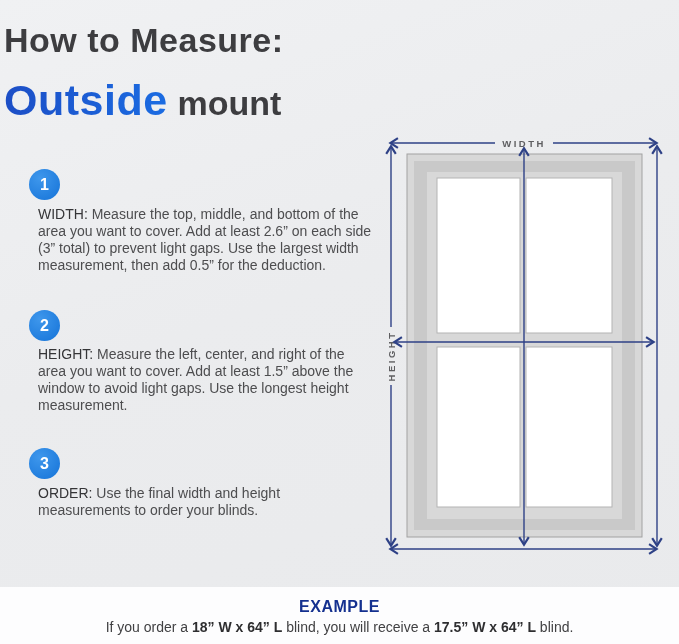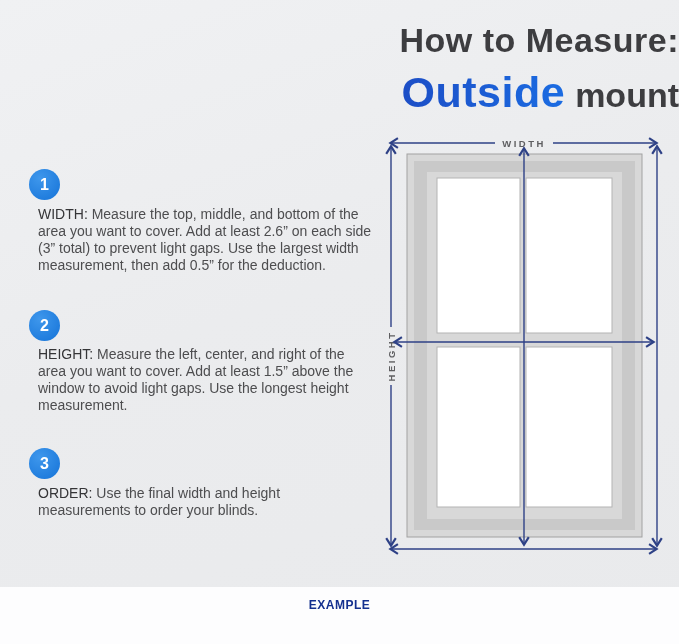--- a/index.html
+++ b/index.html
@@ -9,31 +9,31 @@
     position: relative;
     width: 679px;
     height: 644px;
     background: linear-gradient(160deg, #f0f1f3 0%, #ebecee 45%, #e9eaec 100%);
     overflow: hidden;
   }
 
   
   .title-block {
     position: absolute;
-    top: 22px; left: 12px; right: 0;
-    text-align: right;
+    top: 22px; left: 4px; right: 0;
+    text-align: left;
     line-height: 1.1;
   }
   .title-line1 {
     font-size: 34px;
     font-weight: 700;
     color: #3d3d40;
     letter-spacing: 0.5px;
   }
-  .title-line2 { margin-top: 10px; }
+  .title-line2 { margin-top: 18px; }
   .title-highlight {
     font-size: 43px;
     font-weight: 800;
     letter-spacing: 0.5px;
     background: linear-gradient(90deg, #1c4ec6 0%, #1b6ce2 100%);
     -webkit-background-clip: text;
     background-clip: text;
     color: transparent;
   }
   .title-suffix {
@@ -92,21 +92,21 @@
   
   .footer {
     position: absolute;
     left: 0; top: 587px;
     width: 679px; height: 57px;
     background: #fdfdfe;
     text-align: center;
   }
   .example-heading {
     margin-top: 11px;
-    font-size: 12px;
+    font-size: 16px;
     font-weight: 800;
     letter-spacing: 0.5px;
     color: #14308f;
   }
   .example-sentence {
     margin-top: 3px;
     font-size: 14px;
     color: #414143;
   }
   .example-bold { font-weight: 700; color: #2e2e30; }
@@ -166,15 +166,18 @@
 
     <line class="arrow-line" x1="274" y1="12" x2="274" y2="410" marker-start="url(#ah)" marker-end="url(#ah)"></line>
 
     <line class="arrow-line" x1="141" y1="14" x2="141" y2="409" marker-start="url(#ah)" marker-end="url(#ah)"></line>
 
     <line class="arrow-line" x1="12" y1="207" x2="270" y2="207" marker-start="url(#ah)" marker-end="url(#ah)"></line>
   </svg>
 
   <div class="footer">
     <div class="example-heading">EXAMPLE</div>
+    <div class="example-sentence">
+      <span>If you order a </span><span class="example-bold">18” W x 64” L</span><span> blind, you will receive a </span><span class="example-bold">17.5” W x 64” L</span><span> blind.</span>
+    </div>
   </div>
 
 </div>
 
 </body></html>

